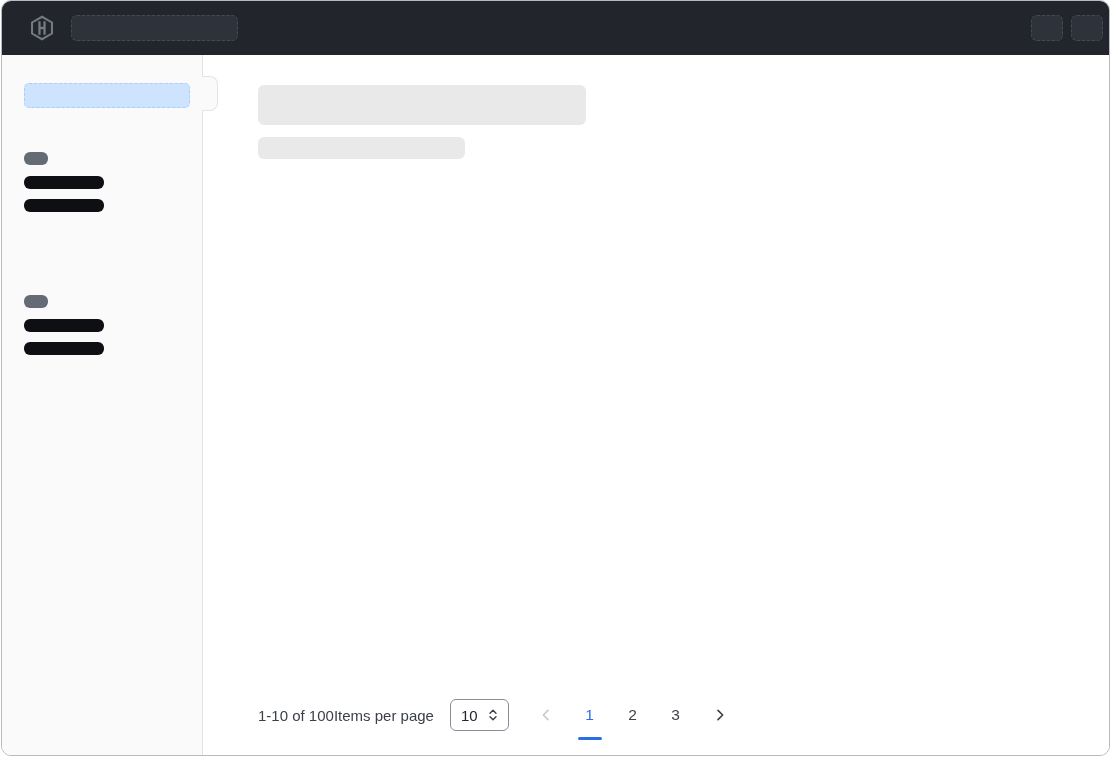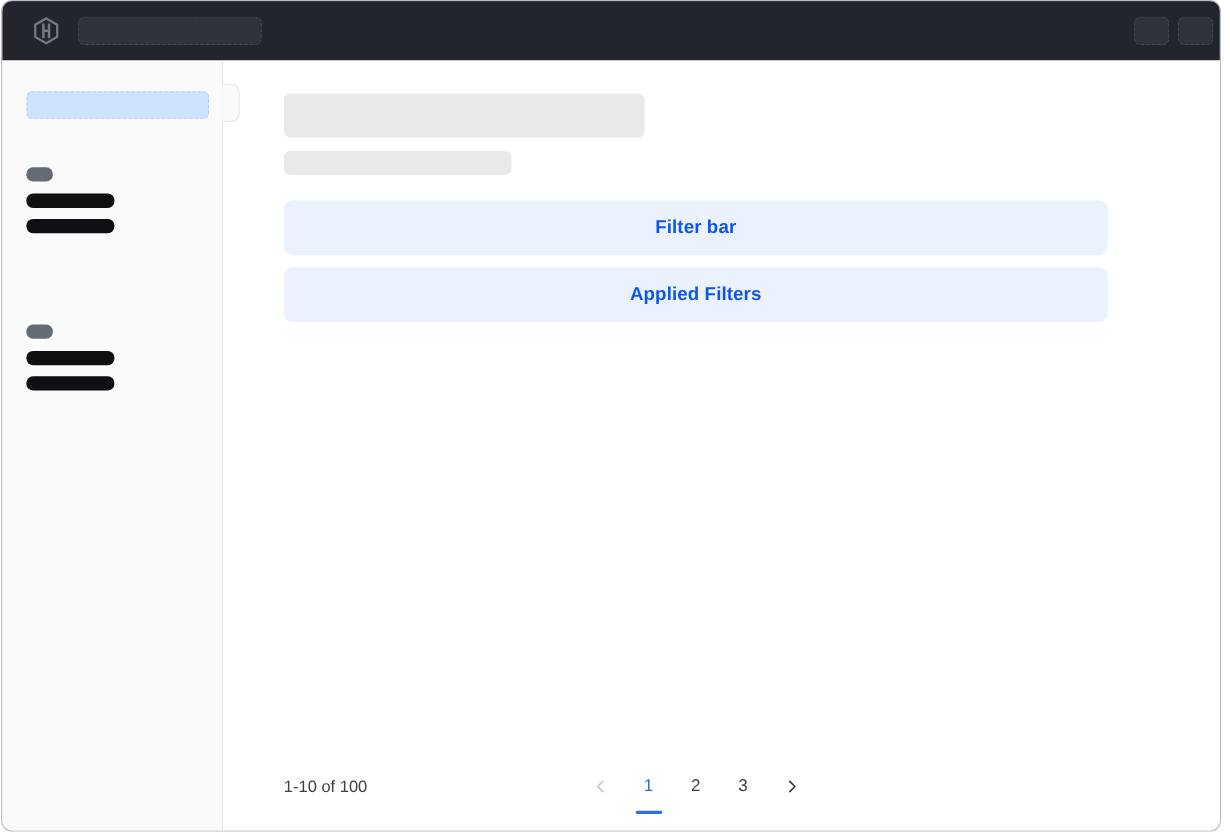--- a/index.html
+++ b/index.html
@@ -127,42 +127,47 @@
     <div class="skel-chip" style="top:240px;"></div>
     <div class="skel-bar" style="top:264px;"></div>
     <div class="skel-bar" style="top:287px;"></div>
   </div>
   <div class="sidenav-toggle"></div>
 
   <div class="main">
     <div class="skel-gray title-skel"></div>
     <div class="skel-gray subtitle-skel"></div>
 
-    <div class="placeholder ph-filter-bar">
-      <span>Filter bar</span>
-    </div>
-    <div class="placeholder ph-applied">
-      <span>Applied Filters</span>
-    </div>
 
     <div class="pagination">
       <span class="page-info">1-10 of 100</span>
 
       <div class="page-nav">
         <button class="nav-arrow" aria-label="Previous page">
           <svg width="16" height="16" viewBox="0 0 24 24">
               <path d="M15 19 L8 12 L15 5" fill="none" stroke="#c6c9ce" stroke-width="2.4" stroke-linecap="round" stroke-linejoin="round"></path>
             </svg>
         </button>
         <button class="page-btn current">1</button>
         <button class="page-btn">2</button>
         <button class="page-btn">3</button>
         <button class="nav-arrow" aria-label="Next page">
           <svg width="16" height="16" viewBox="0 0 24 24">
               <path d="M9 19 L16 12 L9 5" fill="none" stroke="#3b3f46" stroke-width="2.4" stroke-linecap="round" stroke-linejoin="round"></path>
             </svg>
         </button>
       </div>
 
+      <div class="per-page">
+        <span>Items per page</span>
+        <div class="size-select">
+          <span>10</span>
+          <span style="line-height:0;">
+            <svg width="14" height="14" viewBox="0 0 16 16">
+                <path d="M4.6 5.9 L8 2.5 L11.4 5.9 M4.6 10.1 L8 13.5 L11.4 10.1" fill="none" stroke="#3b3f46" stroke-width="1.6" stroke-linecap="round" stroke-linejoin="round"></path>
+              </svg>
+          </span>
+        </div>
+      </div>
     </div>
   </div>
 
 </div>
 
 </body></html>

